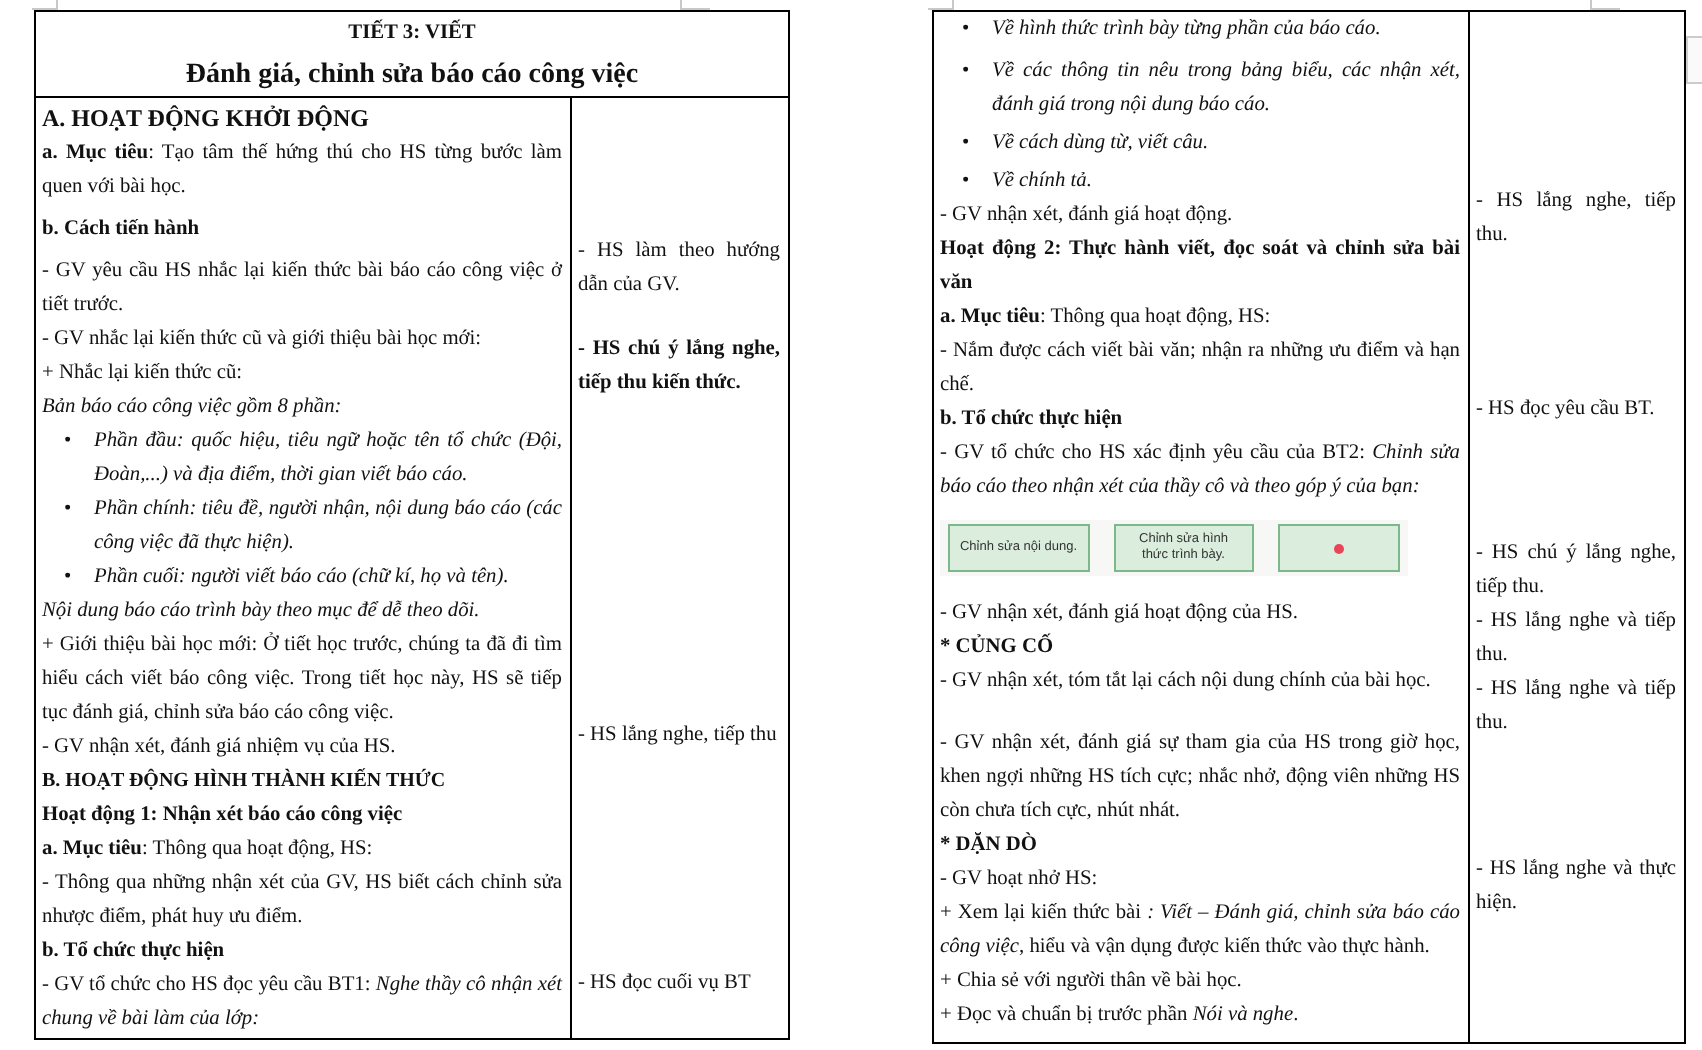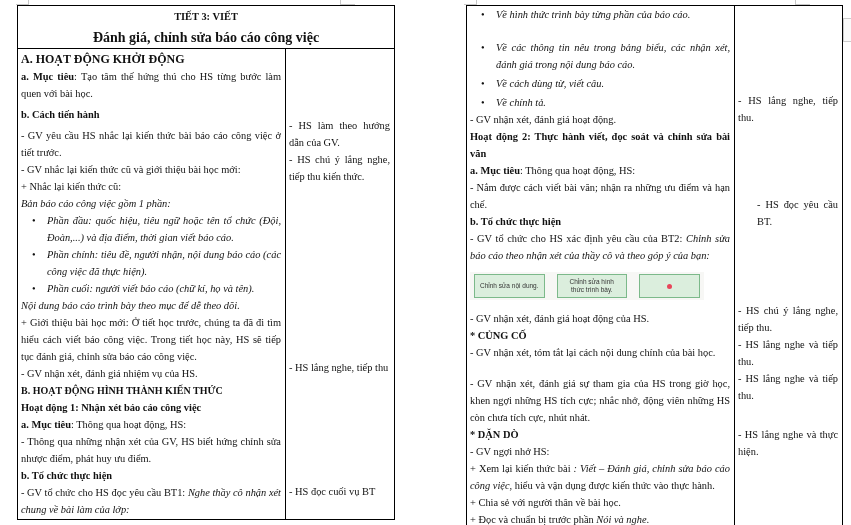--- a/index.html
+++ b/index.html
@@ -54,40 +54,40 @@
   <tr>
     <td class="j">
       <p class="p b" style="font-size:12px;">A. HOẠT ĐỘNG KHỞI ĐỘNG</p>
       <p class="p"><span class="b">a. Mục tiêu</span><span>: Tạo tâm thế hứng thú cho HS từng bước làm quen với bài học.</span></p>
       <div class="gap"></div>
       <p class="p b">b. Cách tiến hành</p>
       <div class="gap"></div>
       <p class="p">- GV yêu cầu HS nhắc lại kiến thức bài báo cáo công việc ở tiết trước.</p>
       <p class="p">- GV nhắc lại kiến thức cũ và giới thiệu bài học mới:</p>
       <p class="p">+ Nhắc lại kiến thức cũ:</p>
-      <p class="p i">Bản báo cáo công việc gồm 1 phần:</p>
+      <p class="p i">Bản báo cáo công việc gồm 8 phần:</p>
       <ul class="bl">
         <li>Phần đầu: quốc hiệu, tiêu ngữ hoặc tên tổ chức (Đội, Đoàn,...) và địa điểm, thời gian viết báo cáo.</li>
         <li>Phần chính: tiêu đề, người nhận, nội dung báo cáo (các công việc đã thực hiện).</li>
         <li>Phần cuối: người viết báo cáo (chữ kí, họ và tên).</li>
       </ul>
       <p class="p i">Nội dung báo cáo trình bày theo mục để dễ theo dõi.</p>
       <p class="p">+ Giới thiệu bài học mới: Ở tiết học trước, chúng ta đã đi tìm hiểu cách viết báo công việc. Trong tiết học này, HS sẽ tiếp tục đánh giá, chỉnh sửa báo cáo công việc.</p>
       <p class="p">- GV nhận xét, đánh giá nhiệm vụ của HS.</p>
       <p class="p b" style="font-size:10px;">B. HOẠT ĐỘNG HÌNH THÀNH KIẾN THỨC</p>
       <p class="p b">Hoạt động 1: Nhận xét báo cáo công việc</p>
       <p class="p"><span class="b">a. Mục tiêu</span><span>: Thông qua hoạt động, HS:</span></p>
-      <p class="p">- Thông qua những nhận xét của GV, HS biết hứng chỉnh sửa nhược điểm, phát huy ưu điểm.</p>
+      <p class="p">- Thông qua những nhận xét của GV, HS biết cách chỉnh sửa nhược điểm, phát huy ưu điểm.</p>
       <p class="p b">b. Tổ chức thực hiện</p>
       <p class="p"><span>- GV tổ chức cho HS đọc yêu cầu BT1: </span><span class="i">Nghe thầy cô nhận xét chung về bài làm của lớp:</span></p>
     </td>
     <td class="j" style="position:relative;">
       <div style="position:absolute;top:68px;left:3px;right:4px;">
         <p class="p">- HS làm theo hướng dẫn của GV.</p>
-        <p class="p" style="margin-top:0;">- HS chú ý lắng nghe, tiếp thu kiến thức.</p>
+        <p class="p" style="margin-top:15px;font-weight:bold;">- HS chú ý lắng nghe, tiếp thu kiến thức.</p>
       </div>
       <div style="position:absolute;top:310px;left:3px;right:4px;">
         <p class="p">- HS lắng nghe, tiếp thu</p>
       </div>
       <div style="position:absolute;top:434px;left:3px;right:4px;">
         <p class="p">- HS đọc cuối vụ BT</p>
       </div>
     </td>
   </tr>
 </tbody>
@@ -96,21 +96,21 @@
 <table class="doc" style="left:466px;top:5px;width:376px;height:517px;">
   <colgroup>
       <col style="width:268px">
       <col style="width:108px">
     </colgroup>
   <tbody>
       <tr>
     <td class="j" style="padding-top:0;">
       <ul class="bl">
         <li>Về hình thức trình bày từng phần của báo cáo.</li>
-        <li style="margin-top:16px;">Về các thông tin nêu trong bảng biểu, các nhận xét, đánh giá trong nội dung báo cáo.</li>
+        <li style="margin-top:4px;">Về các thông tin nêu trong bảng biểu, các nhận xét, đánh giá trong nội dung báo cáo.</li>
         <li style="margin-top:2px;">Về cách dùng từ, viết câu.</li>
         <li style="margin-top:2px;">Về chính tả.</li>
       </ul>
       <p class="p">- GV nhận xét, đánh giá hoạt động.</p>
       <p class="p b">Hoạt động 2: Thực hành viết, đọc soát và chỉnh sửa bài văn</p>
       <p class="p"><span class="b">a. Mục tiêu</span><span>: Thông qua hoạt động, HS:</span></p>
       <p class="p">- Nắm được cách viết bài văn; nhận ra những ưu điểm và hạn chế.</p>
       <p class="p b">b. Tổ chức thực hiện</p>
       <p class="p"><span>- GV tổ chức cho HS xác định yêu cầu của BT2: </span><span class="i">Chỉnh sửa báo cáo theo nhận xét của thầy cô và theo góp ý của bạn:</span></p>
       <div class="cards">
@@ -123,33 +123,33 @@
         <div class="card" style="width:62px;">
               <span class="dot"></span>
             </div>
       </div>
       <p class="p">- GV nhận xét, đánh giá hoạt động của HS.</p>
       <p class="p b">* CỦNG CỐ</p>
       <p class="p">- GV nhận xét, tóm tắt lại cách nội dung chính của bài học.</p>
       <div style="height:14px;"></div>
       <p class="p">- GV nhận xét, đánh giá sự tham gia của HS trong giờ học, khen ngợi những HS tích cực; nhắc nhở, động viên những HS còn chưa tích cực, nhút nhát.</p>
       <p class="p b">* DẶN DÒ</p>
-      <p class="p">- GV ngợi nhở HS:</p>
+      <p class="p">- GV hoạt nhở HS:</p>
       <p class="p"><span>+ Xem lại kiến thức bài </span><span class="i">: Viết – Đánh giá, chỉnh sửa báo cáo công việc</span><span>, hiểu và vận dụng được kiến thức vào thực hành.</span></p>
       <p class="p">+ Chia sẻ với người thân về bài học.</p>
       <p class="p"><span>+ Đọc và chuẩn bị trước phần </span><span class="i">Nói và nghe</span><span>.</span></p>
     </td>
     <td class="j" style="position:relative;">
       <div style="position:absolute;top:86px;left:3px;right:4px;">
         <p class="p">- HS lắng nghe, tiếp thu.</p>
       </div>
-      <div style="position:absolute;top:190px;left:3px;right:4px;margin-left:19px;">
+      <div style="position:absolute;top:190px;left:3px;right:4px;">
         <p class="p">- HS đọc yêu cầu BT.</p>
       </div>
-      <div style="position:absolute;top:296px;left:3px;right:4px;font-family:Liberation Serif, serif;">
+      <div style="position:absolute;top:262px;left:3px;right:4px;font-family:Liberation Serif, serif;">
         <p class="p">- HS chú ý lắng nghe, tiếp thu.</p>
         <p class="p">- HS lắng nghe và tiếp thu.</p>
         <p class="p">- HS lắng nghe và tiếp thu.</p>
       </div>
       <div style="position:absolute;top:420px;left:3px;right:4px;">
         <p class="p">- HS lắng nghe và thực hiện.</p>
       </div>
     </td>
   </tr>
 </tbody>

